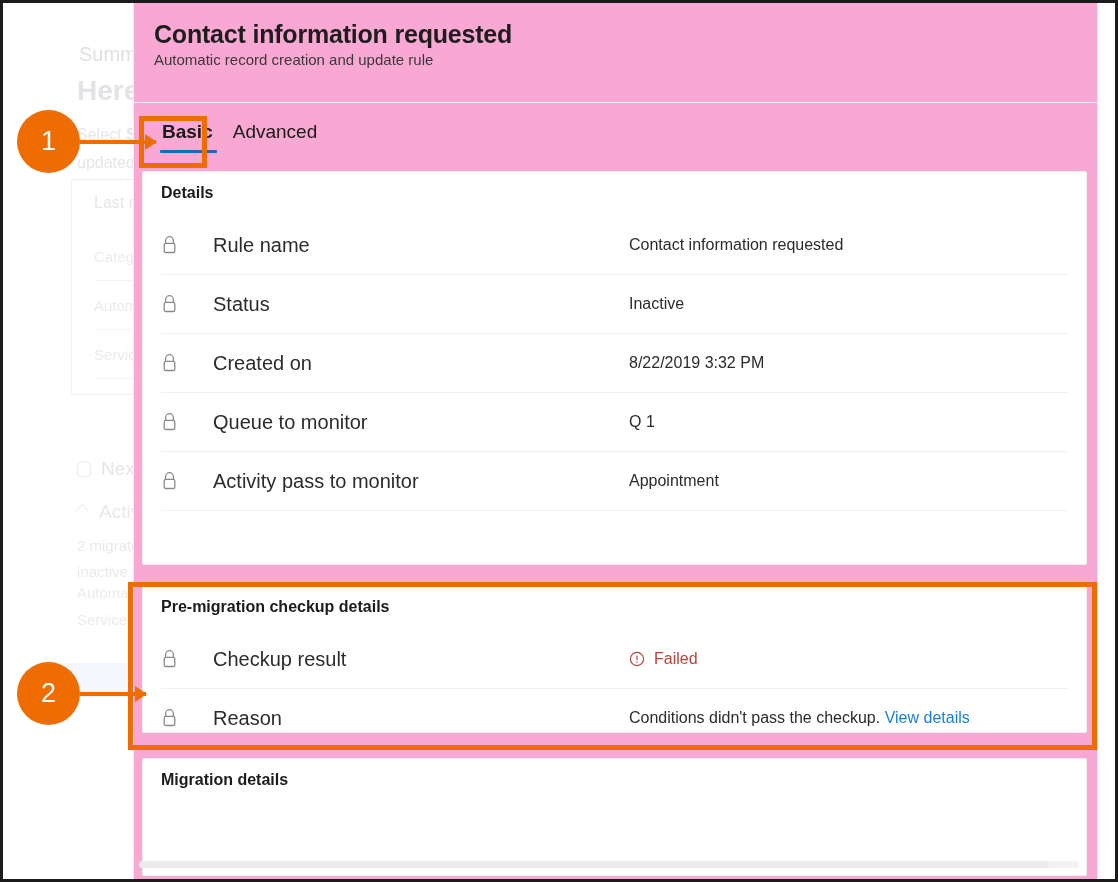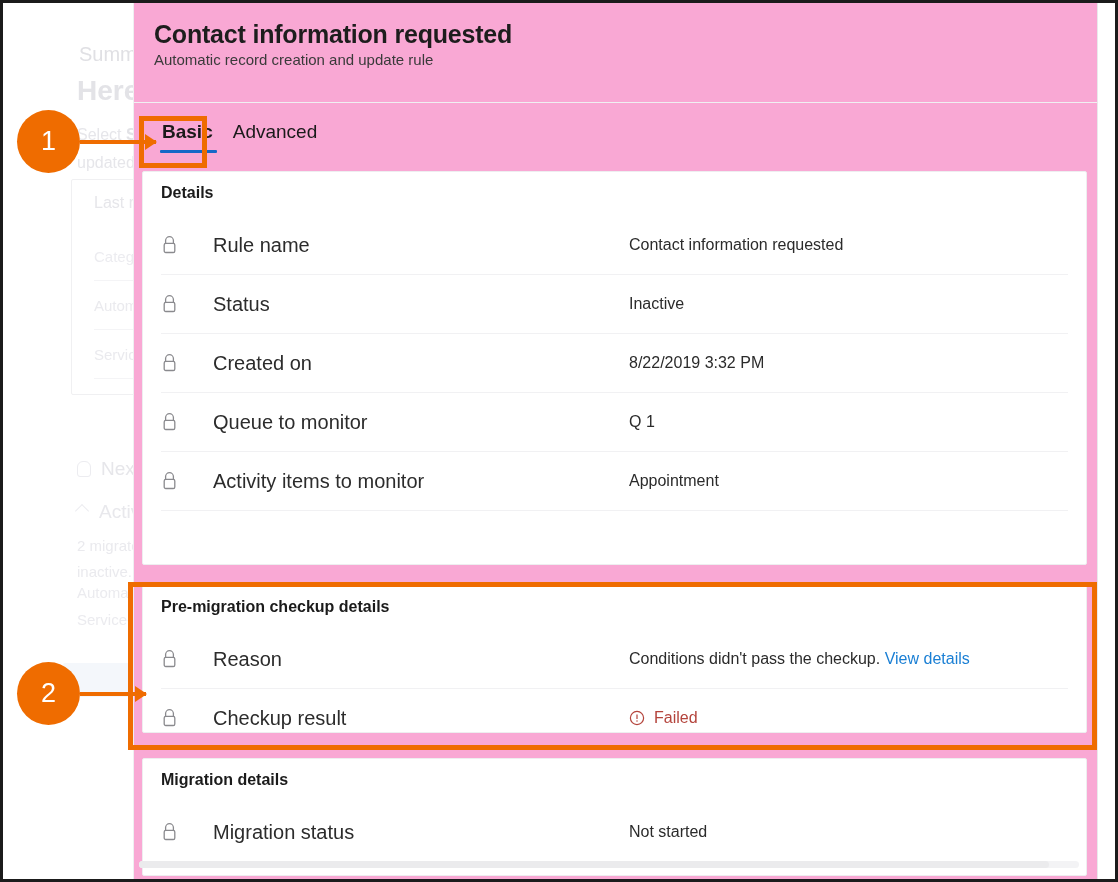--- a/index.html
+++ b/index.html
@@ -303,78 +303,66 @@
           </span>
           <span class="row-value">Q 1</span>
         </div>
 
         <div class="row last">
           <span class="row-label">
             <svg class="lock" viewBox="0 0 17 20">
                 <path d="M4.6 8.3V5.6a3.9 3.9 0 0 1 7.8 0v2.7" fill="none" stroke="#8a8a8e" stroke-width="1.3"></path>
                 <rect x="3.2" y="8.3" width="10.6" height="9.2" rx="1.6" fill="none" stroke="#8a8a8e" stroke-width="1.3"></rect>
               </svg>
-            <span>Activity items to monitor</span>
+            <span>Activity pass to monitor</span>
           </span>
           <span class="row-value">Appointment</span>
         </div>
 
       </div>
     </div>
 
     <div class="card" id="checkup-card">
       <div class="card-title">Pre-migration checkup details</div>
       <div class="rows">
-
-        <div class="row last">
-          <span class="row-label">
-            <svg class="lock" viewBox="0 0 17 20">
-                <path d="M4.6 8.3V5.6a3.9 3.9 0 0 1 7.8 0v2.7" fill="none" stroke="#8a8a8e" stroke-width="1.3"></path>
-                <rect x="3.2" y="8.3" width="10.6" height="9.2" rx="1.6" fill="none" stroke="#8a8a8e" stroke-width="1.3"></rect>
-              </svg>
-            <span>Reason</span>
-          </span>
-          <span class="row-value"><span>Conditions didn't pass the checkup.</span> <span class="link">View details</span></span>
-        </div>
 
         <div class="row">
           <span class="row-label">
             <svg class="lock" viewBox="0 0 17 20">
                 <path d="M4.6 8.3V5.6a3.9 3.9 0 0 1 7.8 0v2.7" fill="none" stroke="#8a8a8e" stroke-width="1.3"></path>
                 <rect x="3.2" y="8.3" width="10.6" height="9.2" rx="1.6" fill="none" stroke="#8a8a8e" stroke-width="1.3"></rect>
               </svg>
             <span>Checkup result</span>
           </span>
           <span class="row-value fail">
             <svg class="err-ic" viewBox="0 0 16 16">
                 <circle cx="8" cy="8" r="6.6" fill="none" stroke="#b4443c" stroke-width="1.2"></circle>
                 <line x1="8" y1="4.6" x2="8" y2="9" stroke="#b4443c" stroke-width="1.2"></line>
                 <circle cx="8" cy="11" r="0.75" fill="#b4443c"></circle>
               </svg>
             <span>Failed</span>
           </span>
         </div>
 
+        <div class="row last">
+          <span class="row-label">
+            <svg class="lock" viewBox="0 0 17 20">
+                <path d="M4.6 8.3V5.6a3.9 3.9 0 0 1 7.8 0v2.7" fill="none" stroke="#8a8a8e" stroke-width="1.3"></path>
+                <rect x="3.2" y="8.3" width="10.6" height="9.2" rx="1.6" fill="none" stroke="#8a8a8e" stroke-width="1.3"></rect>
+              </svg>
+            <span>Reason</span>
+          </span>
+          <span class="row-value"><span>Conditions didn't pass the checkup.</span> <span class="link">View details</span></span>
+        </div>
+
       </div>
     </div>
 
     <div class="card" id="migration-card">
       <div class="card-title">Migration details</div>
-      <div class="rows">
-        <div class="row last">
-          <span class="row-label">
-            <svg class="lock" viewBox="0 0 17 20">
-                <path d="M4.6 8.3V5.6a3.9 3.9 0 0 1 7.8 0v2.7" fill="none" stroke="#8a8a8e" stroke-width="1.3"></path>
-                <rect x="3.2" y="8.3" width="10.6" height="9.2" rx="1.6" fill="none" stroke="#8a8a8e" stroke-width="1.3"></rect>
-              </svg>
-            <span>Migration status</span>
-          </span>
-          <span class="row-value">Not started</span>
-        </div>
-      </div>
     </div>
 
   </div>
 
   <div class="hscroll">
     <div class="thumb"></div>
   </div>
 
   <div class="hl-box" id="hl-tab"></div>
   <div class="hl-box" id="hl-checkup"></div>

